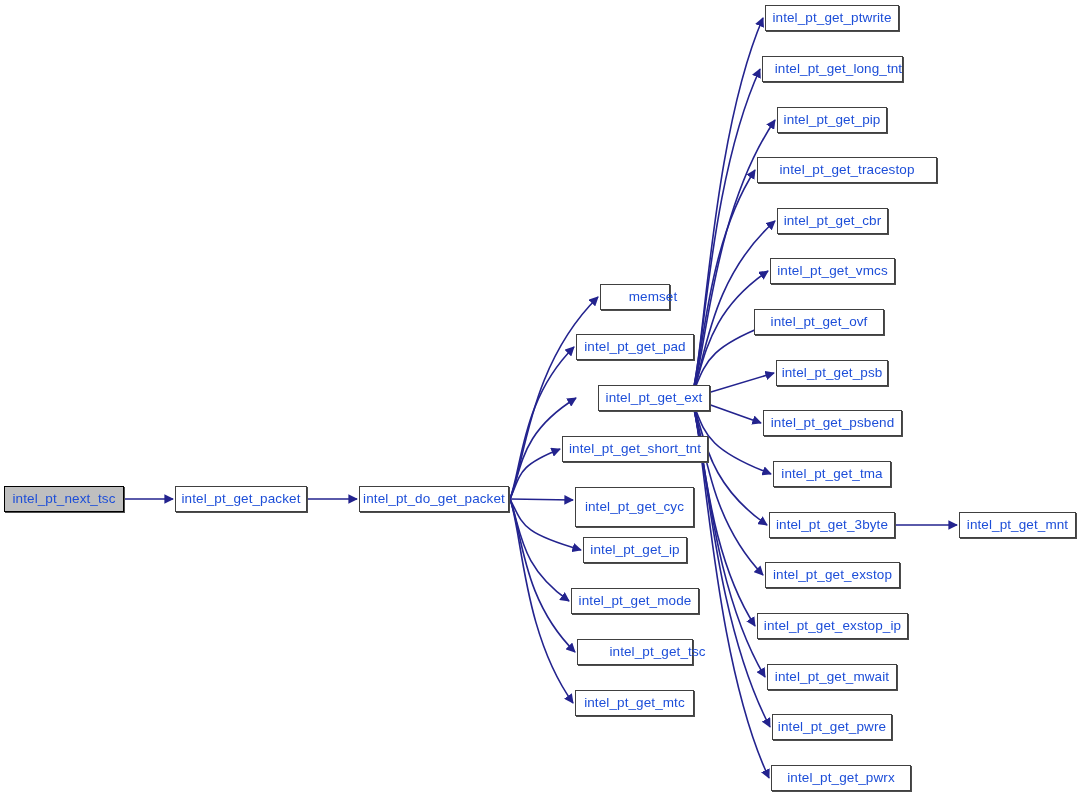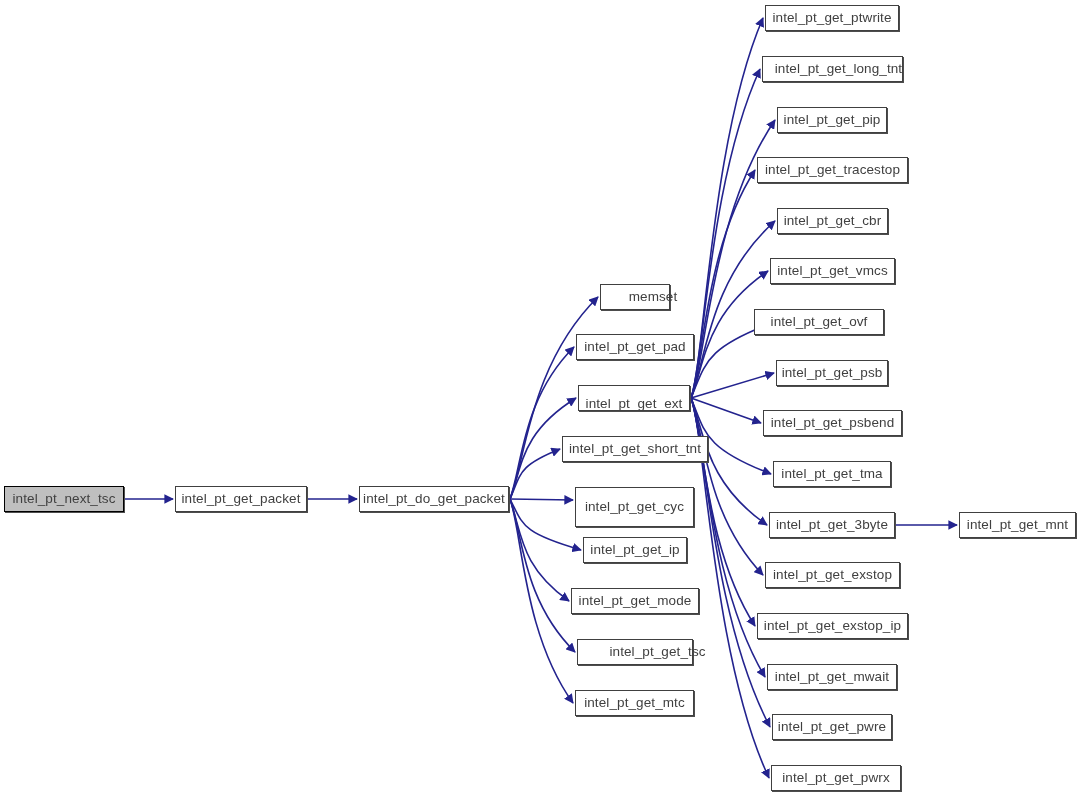--- a/index.html
+++ b/index.html
@@ -25,21 +25,21 @@
   }
   .node {
     position: absolute;
     box-sizing: border-box;
     background: #ffffff;
     border: 1px solid #404040;
     box-shadow: 1px 1px 0 0 #4d4d4d;
     display: flex;
     align-items: center;
     justify-content: center;
-    color: #404040;
+    color: #1d4ed8;
     font-size: 13.5px;
     line-height: 1;
     white-space: nowrap;
     letter-spacing: 0.1px;
   }
   .node.highlight {
     background: #bfbfbf;
     border: 1px solid #000000;
   }
   .node-label {
@@ -96,21 +96,21 @@
       </div>
       <div class="node" style="left: 359px; top: 486px; width: 150px; height: 26px;">
         <span class="node-label">intel_pt_do_get_packet</span>
       </div>
       <div class="node" style="left: 600px; top: 284px; width: 70px; height: 26px; padding-left: 36px;">
         <span class="node-label">memset</span>
       </div>
       <div class="node" style="left: 576px; top: 334px; width: 118px; height: 26px;">
         <span class="node-label">intel_pt_get_pad</span>
       </div>
-      <div class="node" style="left: 578px; top: 385px; width: 112px; height: 26px; align-items: flex-end;">
+      <div class="node" style="left: 598px; top: 385px; width: 112px; height: 26px;">
         <span class="node-label">intel_pt_get_ext</span>
       </div>
       <div class="node" style="left: 562px; top: 436px; width: 146px; height: 26px;">
         <span class="node-label">intel_pt_get_short_tnt</span>
       </div>
       <div class="node" style="left: 575px; top: 487px; width: 119px; height: 40px;">
         <span class="node-label">intel_pt_get_cyc</span>
       </div>
       <div class="node" style="left: 583px; top: 537px; width: 104px; height: 26px;">
         <span class="node-label">intel_pt_get_ip</span>
@@ -126,21 +126,21 @@
       </div>
       <div class="node" style="left: 765px; top: 5px; width: 134px; height: 26px;">
         <span class="node-label">intel_pt_get_ptwrite</span>
       </div>
       <div class="node" style="left: 762px; top: 56px; width: 141px; height: 26px; padding-left: 12px;">
         <span class="node-label">intel_pt_get_long_tnt</span>
       </div>
       <div class="node" style="left: 777px; top: 107px; width: 110px; height: 26px;">
         <span class="node-label">intel_pt_get_pip</span>
       </div>
-      <div class="node" style="left: 757px; top: 157px; width: 151px; height: 26px;">
+      <div class="node" style="left: 757px; top: 157px; width: 180px; height: 26px;">
         <span class="node-label">intel_pt_get_tracestop</span>
       </div>
       <div class="node" style="left: 777px; top: 208px; width: 111px; height: 26px;">
         <span class="node-label">intel_pt_get_cbr</span>
       </div>
       <div class="node" style="left: 770px; top: 258px; width: 125px; height: 26px;">
         <span class="node-label">intel_pt_get_vmcs</span>
       </div>
       <div class="node" style="left: 754px; top: 309px; width: 130px; height: 26px;">
         <span class="node-label">intel_pt_get_ovf</span>
@@ -162,20 +162,20 @@
       </div>
       <div class="node" style="left: 757px; top: 613px; width: 151px; height: 26px;">
         <span class="node-label">intel_pt_get_exstop_ip</span>
       </div>
       <div class="node" style="left: 767px; top: 664px; width: 130px; height: 26px;">
         <span class="node-label">intel_pt_get_mwait</span>
       </div>
       <div class="node" style="left: 772px; top: 714px; width: 120px; height: 26px;">
         <span class="node-label">intel_pt_get_pwre</span>
       </div>
-      <div class="node" style="left: 771px; top: 765px; width: 130px; height: 26px;">
+      <div class="node" style="left: 771px; top: 765px; width: 140px; height: 26px;">
         <span class="node-label">intel_pt_get_pwrx</span>
       </div>
       <div class="node" style="left: 959px; top: 512px; width: 117px; height: 26px;">
         <span class="node-label">intel_pt_get_mnt</span>
       </div>
     </div>
 </div>
 
 </body></html>

